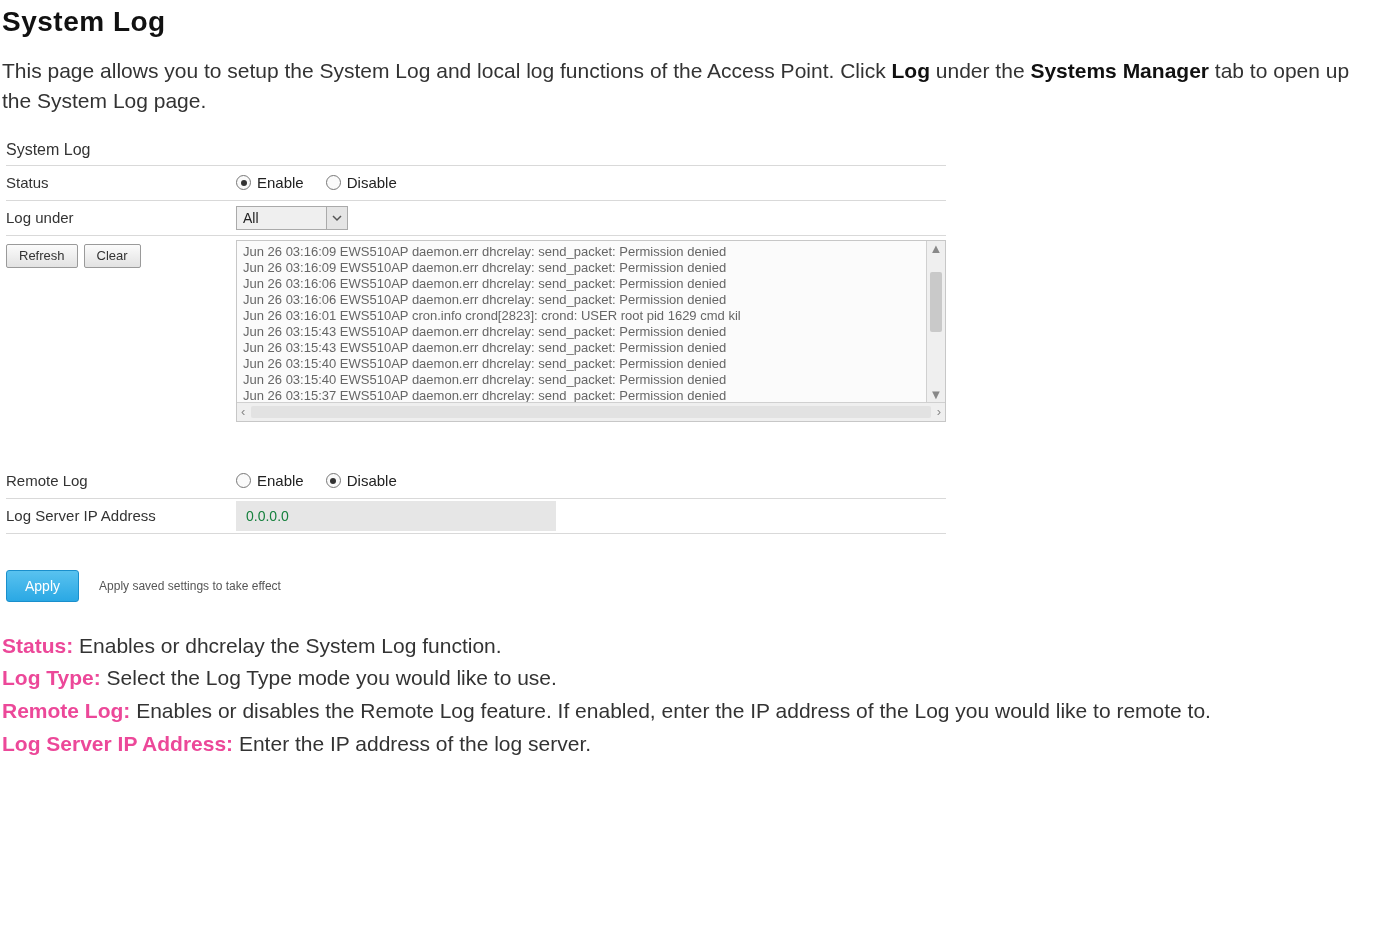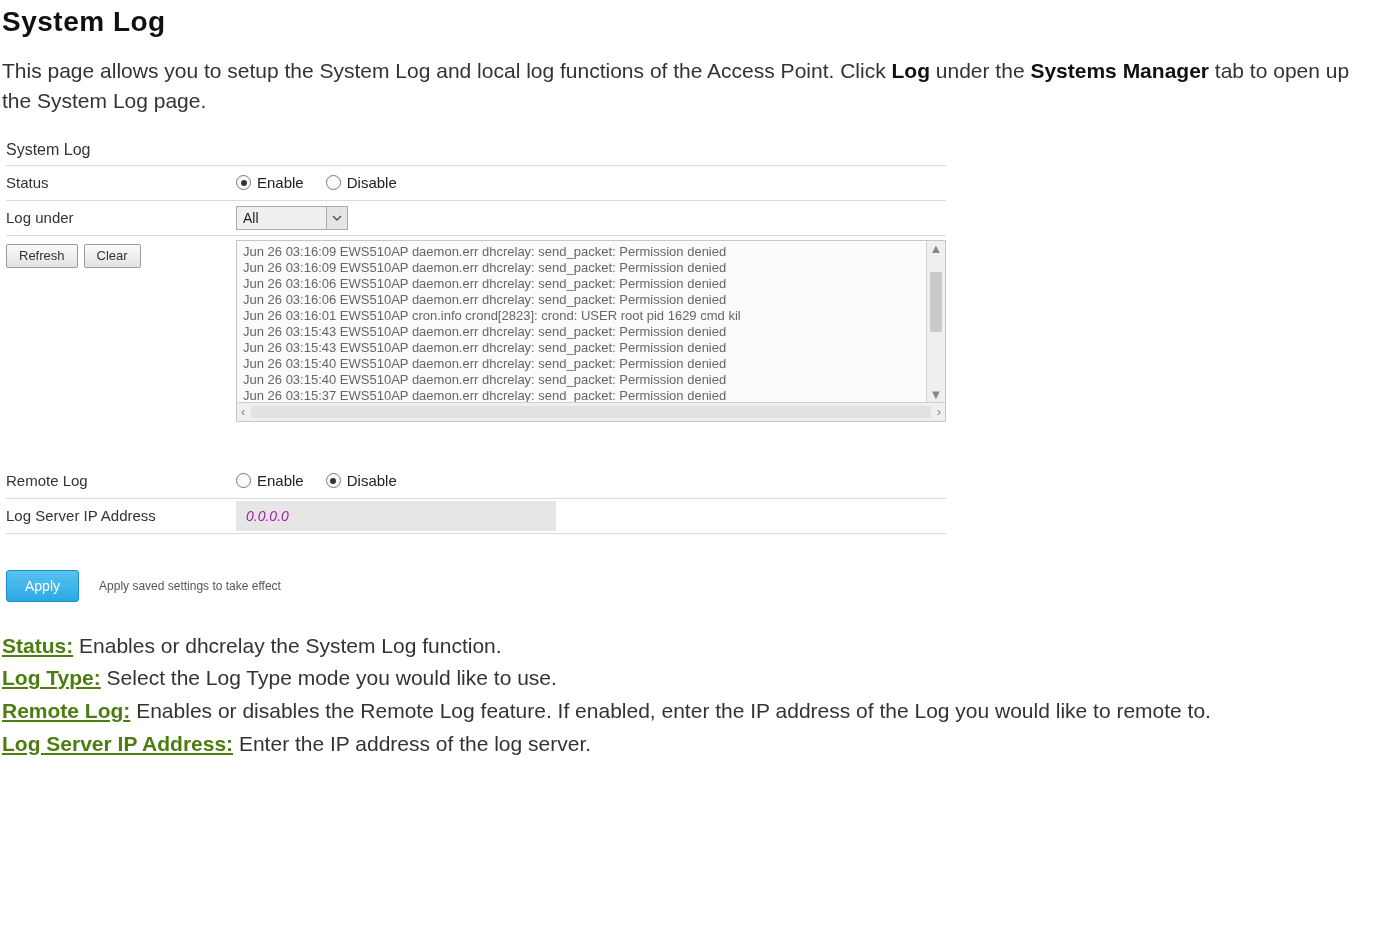--- a/index.html
+++ b/index.html
@@ -36,22 +36,21 @@
   }
   .doc-def {
     font-family: "Trebuchet MS", "Segoe UI", Arial, sans-serif;
     font-size: 21px;
     line-height: 1.55;
     color: #333;
     margin: 0;
   }
   .doc-def b {
     font-weight: 800;
-    color: #4d7c0f;
-    text-decoration: underline;
+    color: #ec4899;
   }
 
   
   .panel {
     width: 940px;
     margin: 0 0 28px 4px;
     font-family: Arial, Helvetica, sans-serif;
     font-size: 15px;
     color: #333;
   }
@@ -148,21 +147,21 @@
     border-top: 1px solid #d9d9d9;
     padding-top: 4px;
   }
   .logrow-flex .btn-col { flex: 0 0 230px; }
 
   .ip-input-wrap {
     background: #e6e6e6; width: 310px; height: 30px;
     display: flex; align-items: center; padding-left: 10px;
   }
   .ip-input {
-    color: #a21caf; font-size: 14px; font-style: italic;
+    color: #15803d; font-size: 14px;
   }
 
   .apply-btn {
     display: inline-flex; align-items: center; justify-content: center;
     height: 30px; padding: 0 18px;
     background: linear-gradient(#59c2ef, #2aa8e4);
     border: 1px solid #1a8fcc; border-radius: 3px;
     color: #fff; font-size: 14px; font-weight: 500;
   }
   .apply-row { display: flex; align-items: center; gap: 20px; margin-top: 36px; }

